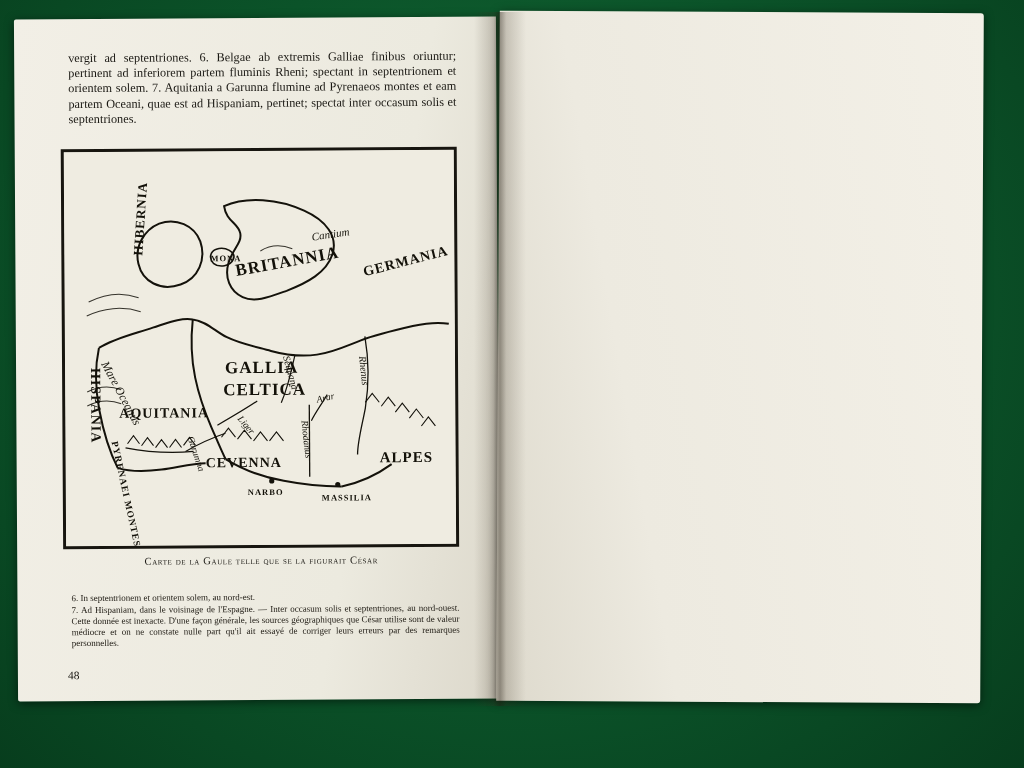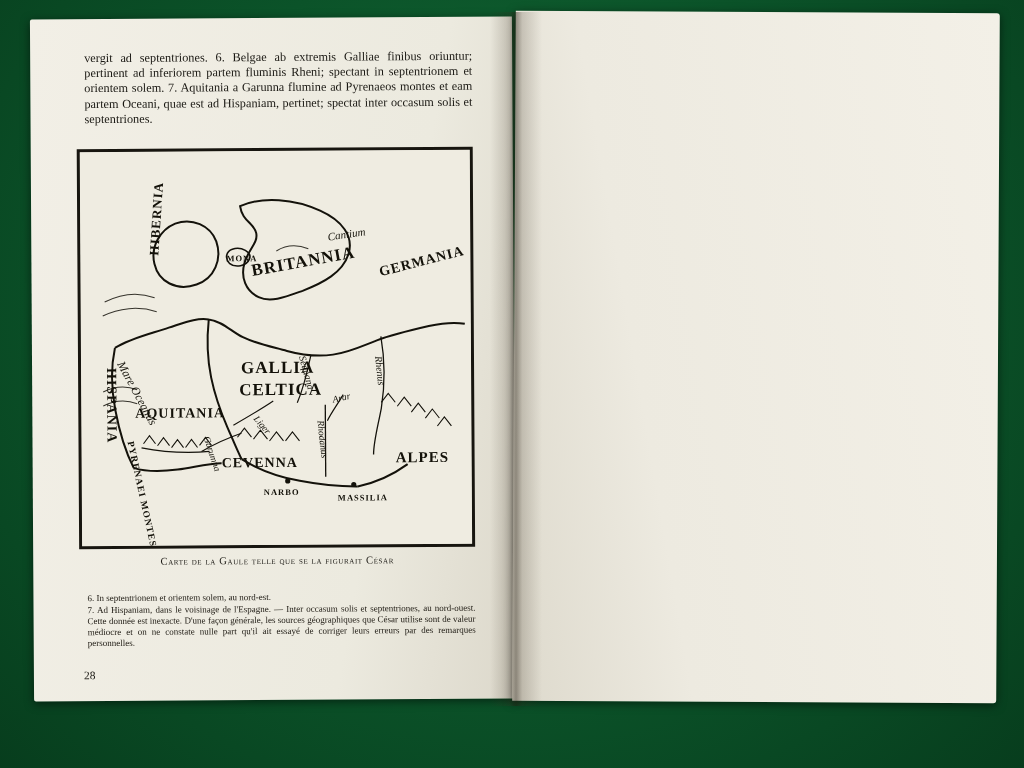--- a/index.html
+++ b/index.html
@@ -11,21 +11,21 @@
     background: #0d5e2e;
   }
   body {
     font-family: "Liberation Serif", serif;
     background: radial-gradient(ellipse at 50% 40%, #17703a 0%, #0b5329 55%, #073d1d 100%);
   }
 
   
   #book {
     position: absolute;
-    left: 20px;
+    left: 4px;
     top: 8px;
     width: 990px;
     height: 700px;
   }
 
   .page {
     position: absolute;
     top: 0;
     background: #efece2;
     box-shadow: 0 2px 10px rgba(0,0,0,.55);
@@ -235,21 +235,21 @@
           </svg>
         </div>
         <div id="map-caption">Carte de la Gaule telle que se la figurait César</div>
       </div>
 
       <div id="left-notes">
         <p class="tiny-note note-ital" style="font-size:9px;line-height:11px;font-style:normal;">6. In septentrionem et orientem solem, au nord-est.</p>
         <p class="tiny-note" style="font-size:9px;line-height:11px;">7. Ad Hispaniam, dans le voisinage de l'Espagne. — Inter occasum solis et septentriones, au nord-ouest. Cette donnée est inexacte. D'une façon générale, les sources géographiques que César utilise sont de valeur médiocre et on ne constate nulle part qu'il ait essayé de corriger leurs erreurs par des remarques personnelles.</p>
       </div>
 
-      <div id="folio-left">28</div>
+      <div id="folio-left">48</div>
     </div>
   </div>
 
   <div class="page" id="page-right">
     <div class="page-inner">
 
       
 
       
 

